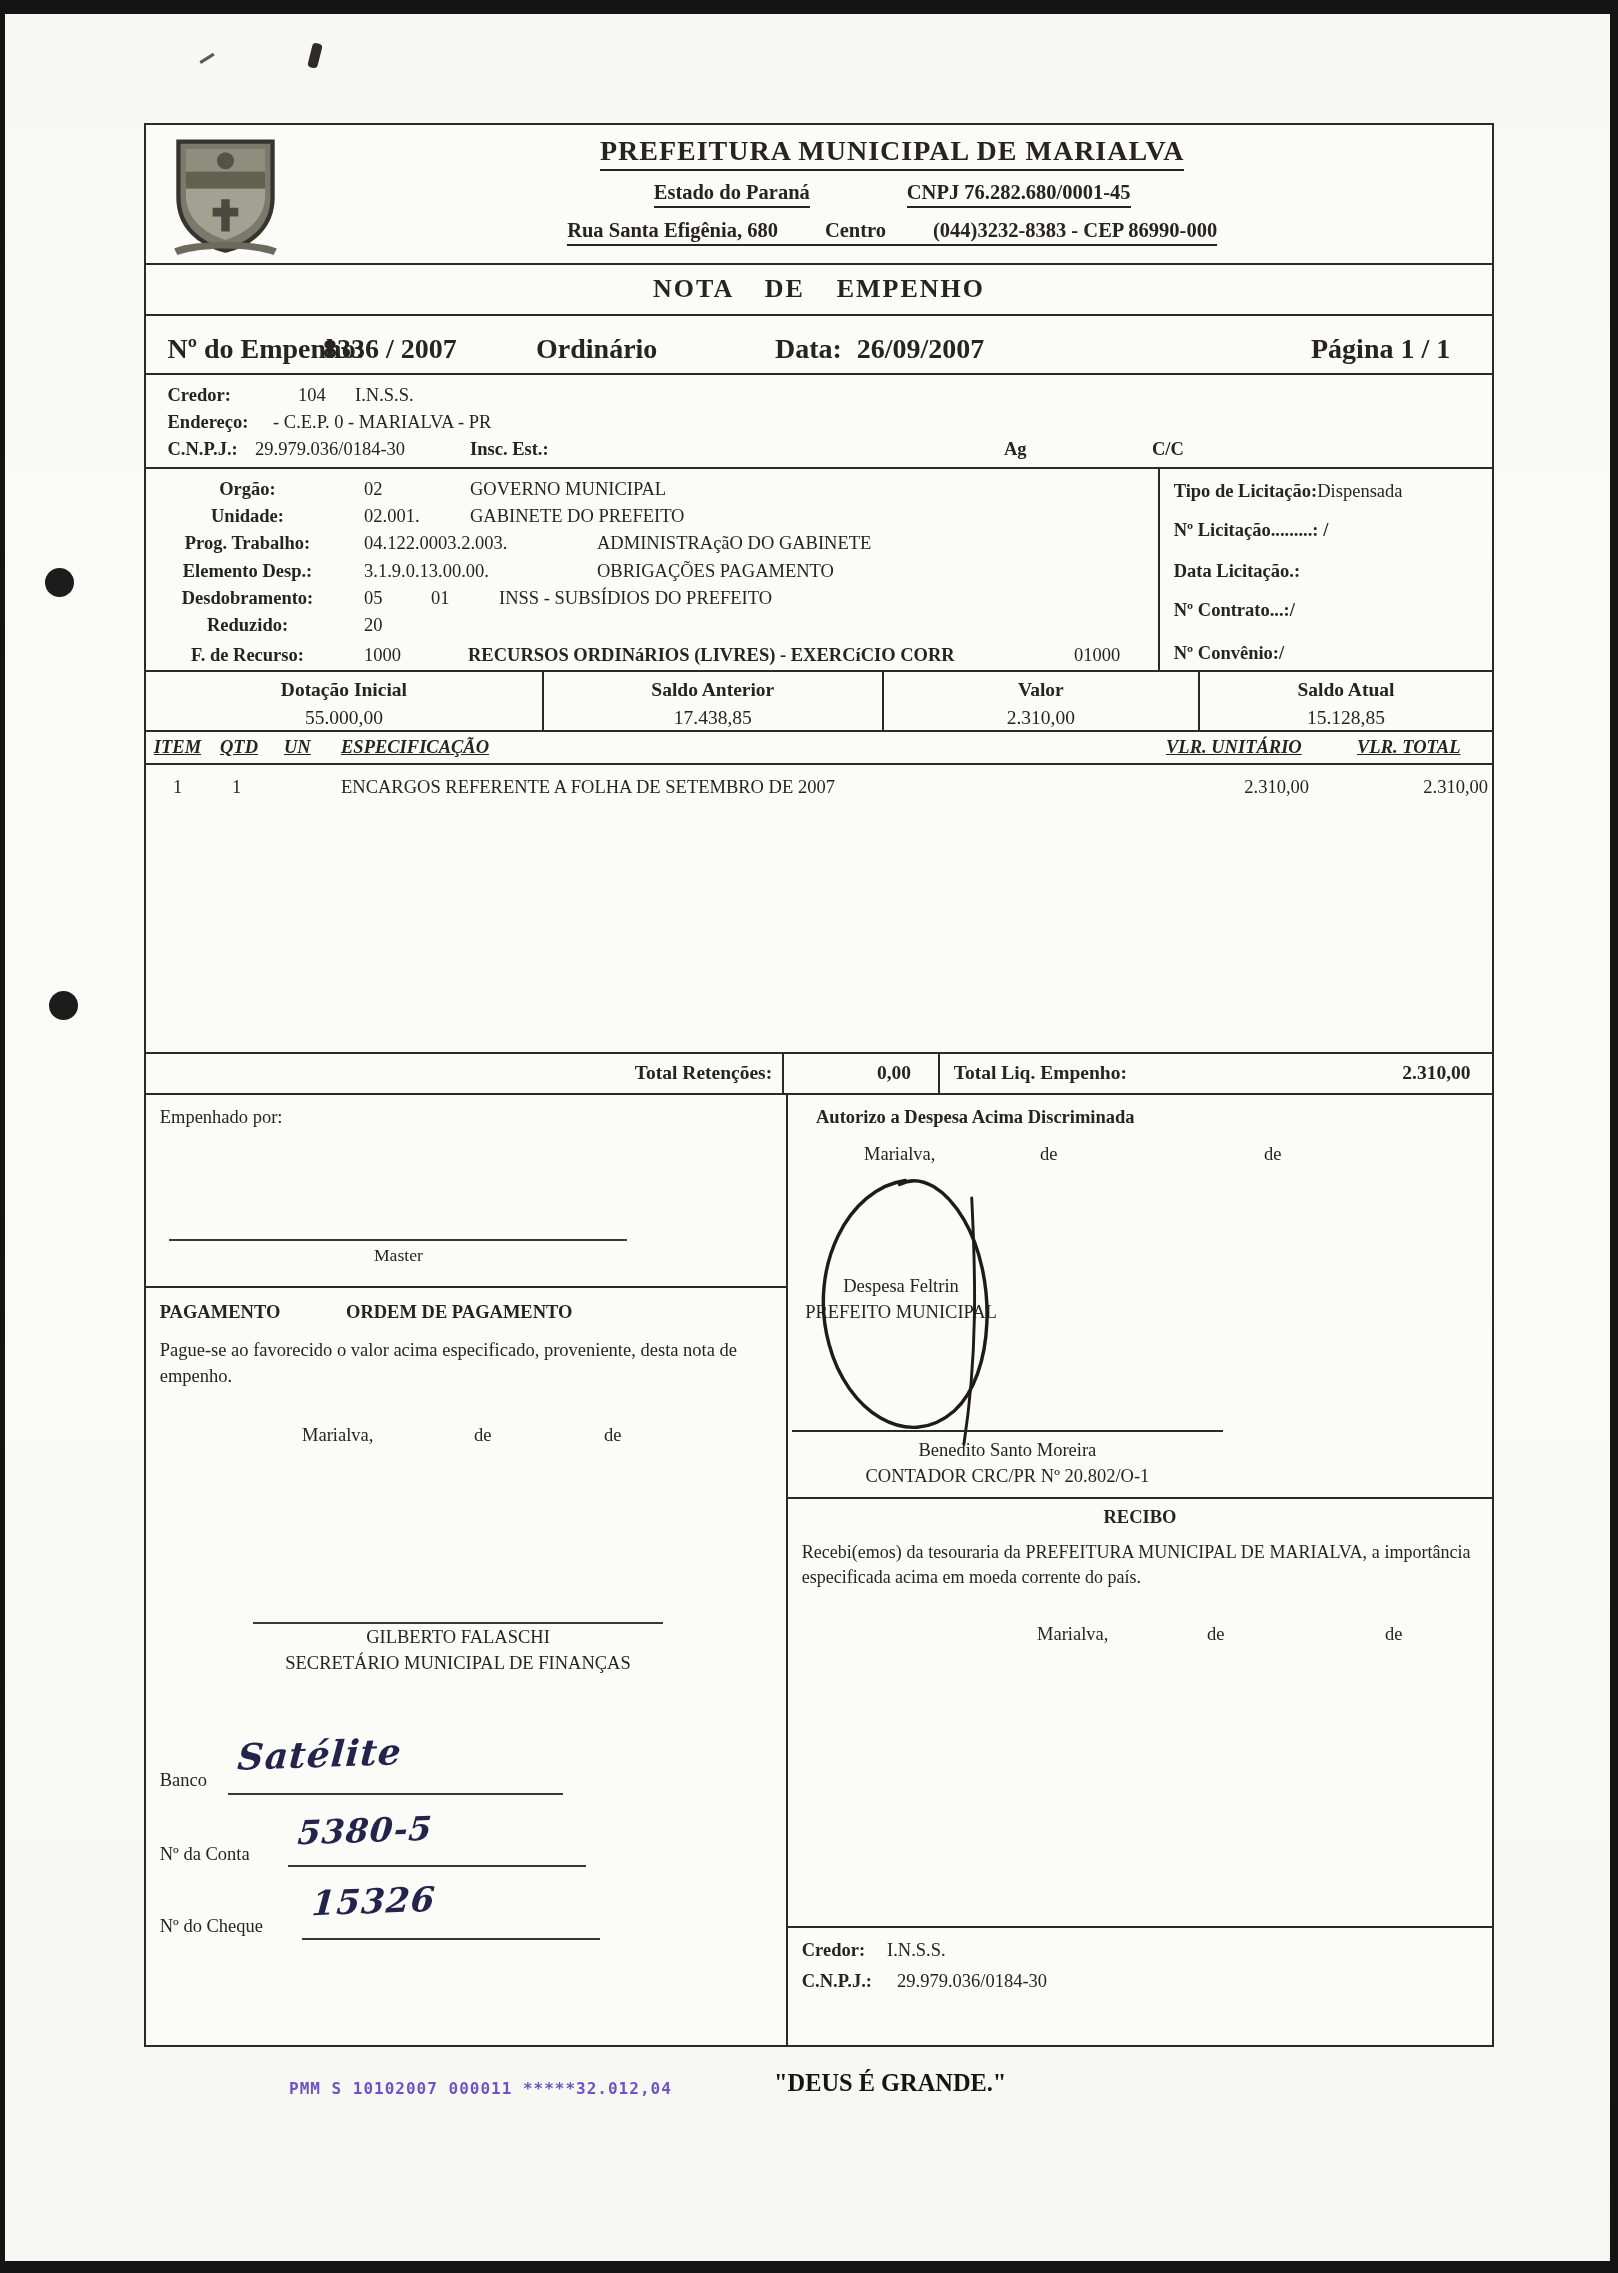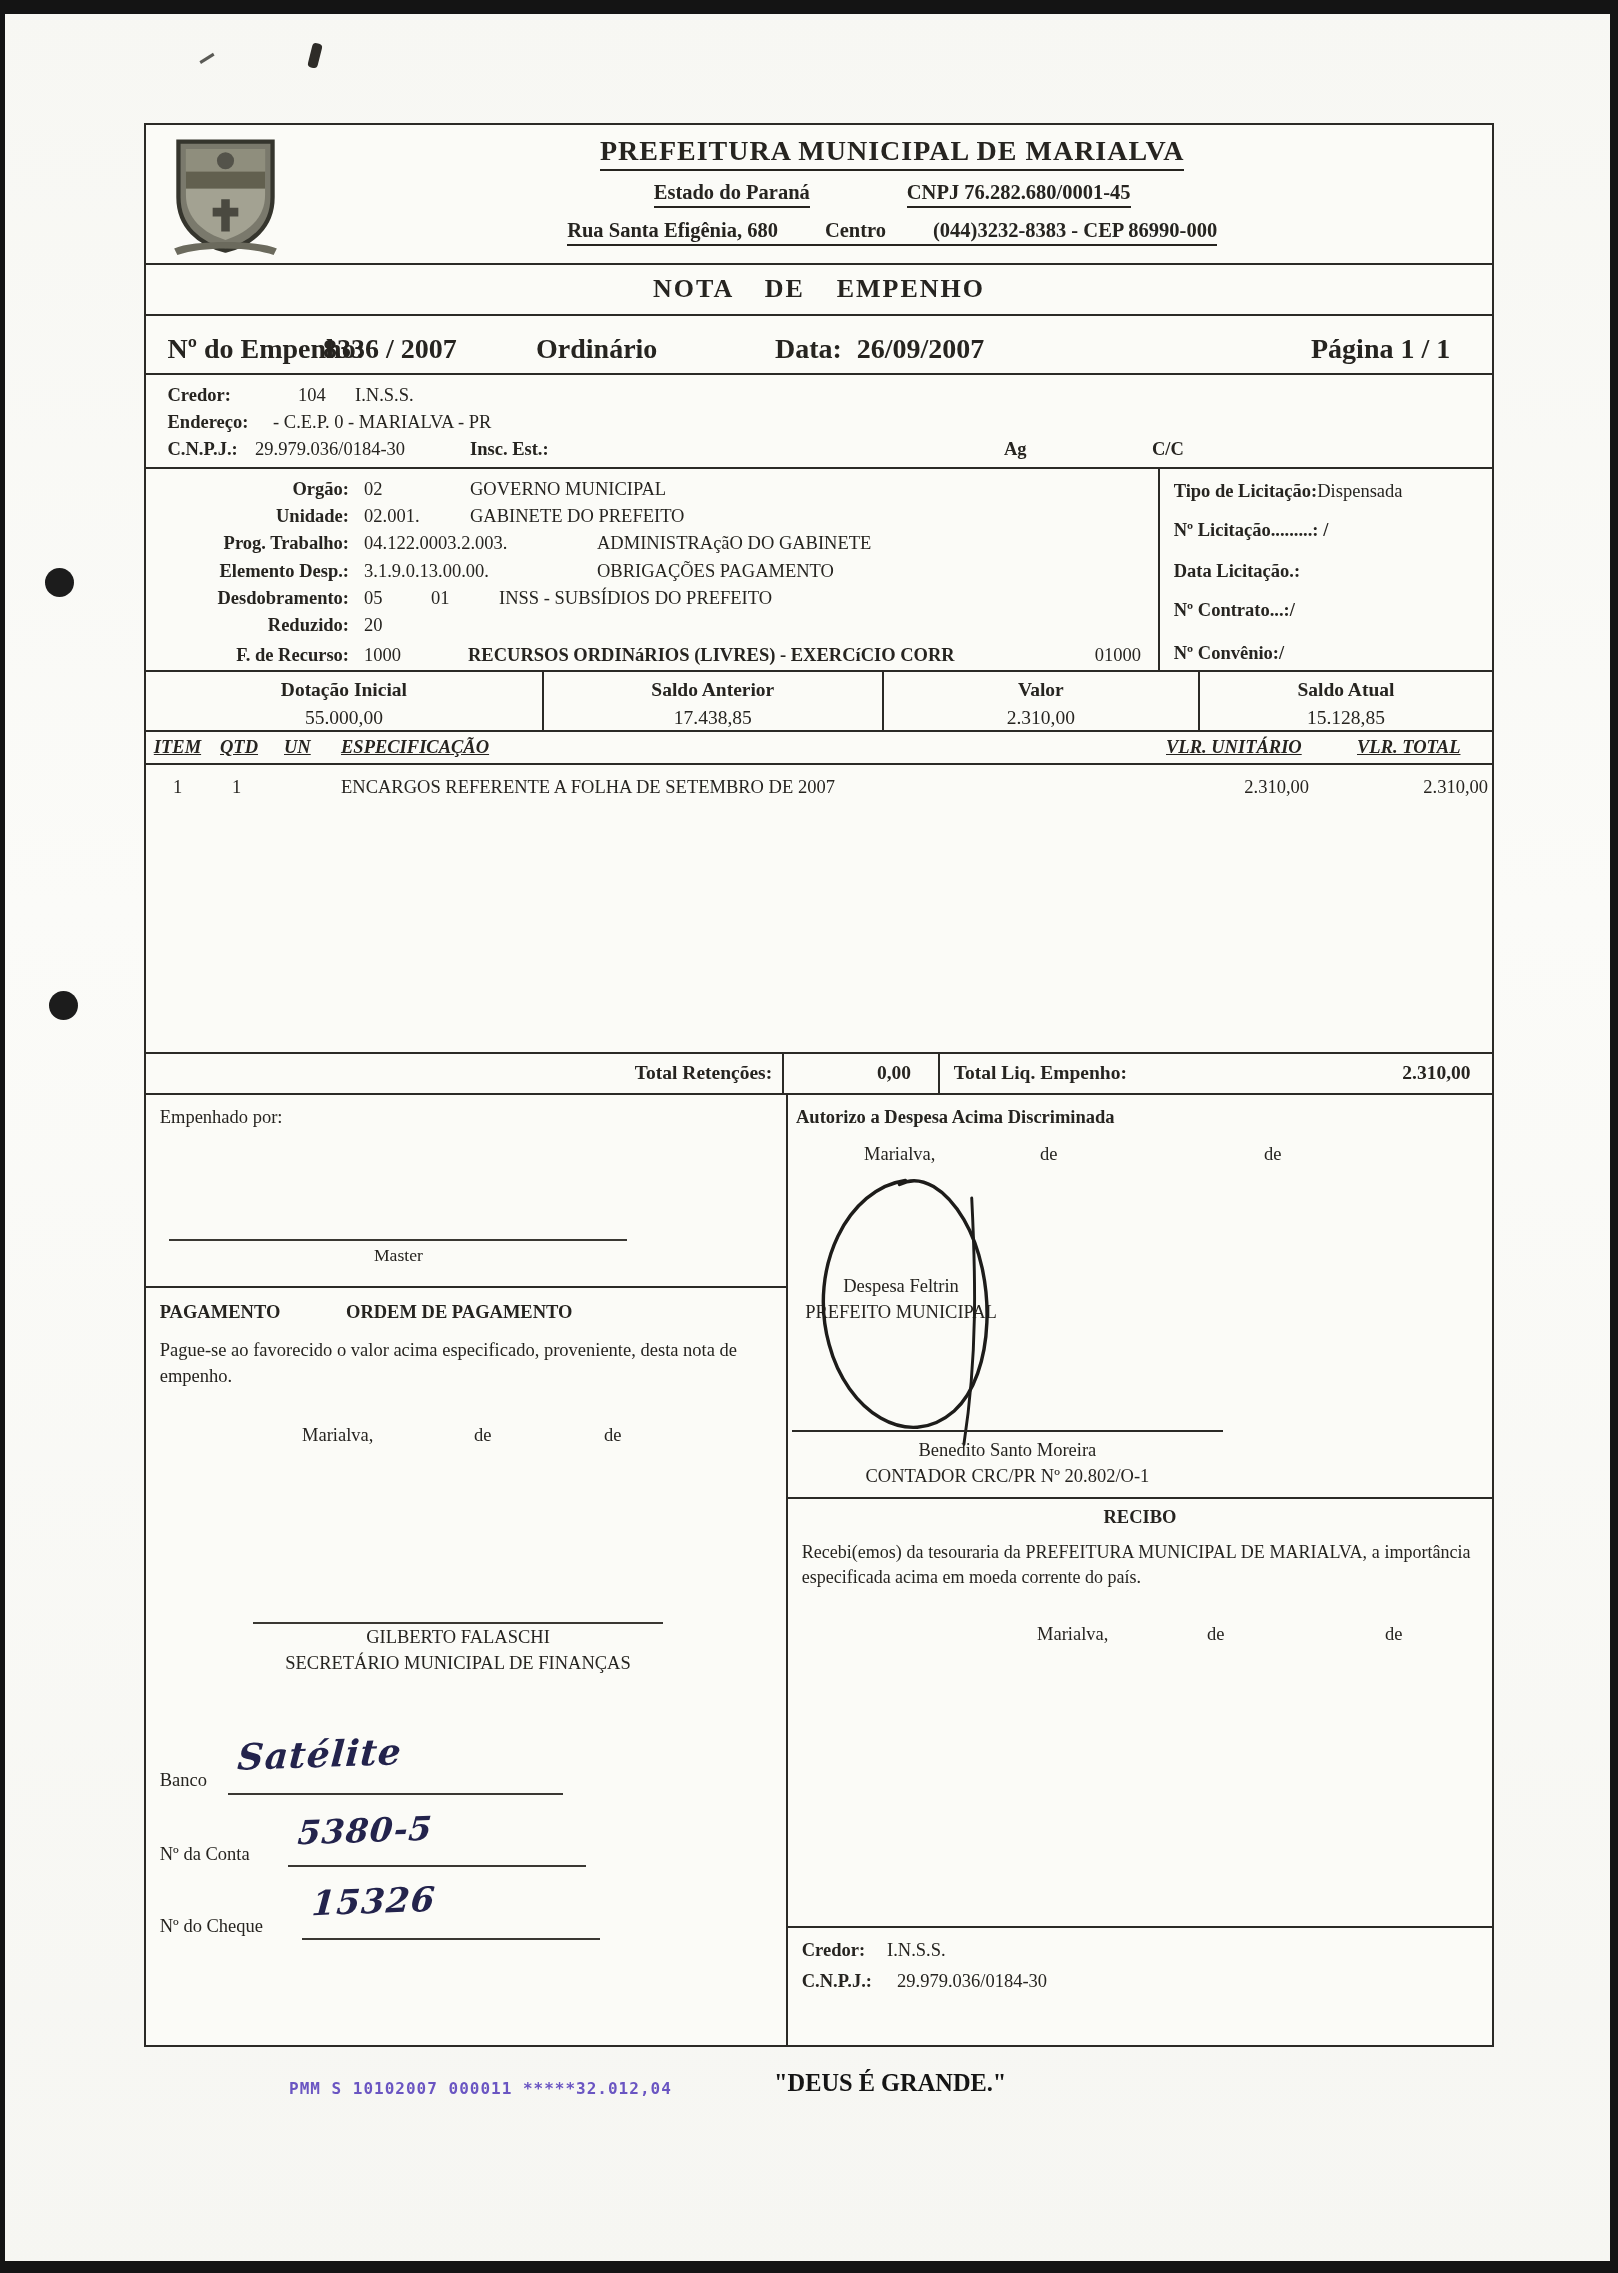--- a/index.html
+++ b/index.html
@@ -45,21 +45,21 @@
 
   
   .emprow { height:59px; font-size:28px; font-weight:bold; }
   .emprow .abs { top:16.6px; }
 
   
   .credor { height:94px; font-size:18.5px; }
 
   
   .details { height:203px; font-size:18.5px; }
-  .lbl-r { text-align:right; }
+  .lbl-r { text-align:center; }
   .lic { position:absolute; left:1012px; top:0; bottom:0; width:337px; border-left:2px solid #2b2a26; }
   .lic .abs { left:13.7px; }
 
   
   .amounts { height:60px; display:flex; font-size:19.5px; text-align:center; }
   .amt { padding-top:6.8px; }
   .amt + .amt { border-left:2px solid #2b2a26; }
   .amt .h { font-weight:bold; }
   .amt .v { margin-top:5.9px; }
   .amt-1 { width:397px; } .amt-2 { width:341px; } .amt-3 { width:317px; } .amt-4 { width:295px; }
@@ -277,21 +277,21 @@
         <span class="abs" style="left:13.7px;top:749px;">Nº da Conta</span>
         <span class="abs hand" style="left:152px;top:716px;font-size:33px;">5380-5</span>
         <div class="abs sig-line" style="left:142px;top:770px;width:298px;"></div>
 
         <span class="abs" style="left:13.7px;top:821px;">Nº do Cheque</span>
         <span class="abs hand" style="left:166px;top:786px;font-size:34px;">15326</span>
         <div class="abs sig-line" style="left:156px;top:843px;width:298px;"></div>
       </div>
 
       <div class="bright">
-        <span class="abs b" style="left:8px;top:11.7px;">Autorizo a Despesa Acima Discriminada</span>
+        <span class="abs b" style="left:28px;top:11.7px;">Autorizo a Despesa Acima Discriminada</span>
         <span class="abs" style="left:76px;top:49px;">Marialva,</span>
         <span class="abs" style="left:252px;top:49px;">de</span>
         <span class="abs" style="left:476px;top:49px;">de</span>
 
         <div class="abs ctr" style="left:0;top:181px;width:226px;">Despesa Feltrin</div>
         <div class="abs ctr" style="left:0;top:207px;width:226px;">PREFEITO MUNICIPAL</div>
         <svg class="sig-svg" viewBox="0 0 220 300">
           <path d="M118 22 C 60 30, 18 110, 40 190 C 58 258, 120 300, 168 258 C 210 220, 212 120, 178 62 C 160 32, 135 14, 112 26" fill="none" stroke="#1d1c1a" stroke-width="3.5" stroke-linecap="round"></path>
           <path d="M186 40 C 190 120, 192 200, 178 292" fill="none" stroke="#1d1c1a" stroke-width="3" stroke-linecap="round"></path>
         </svg>

